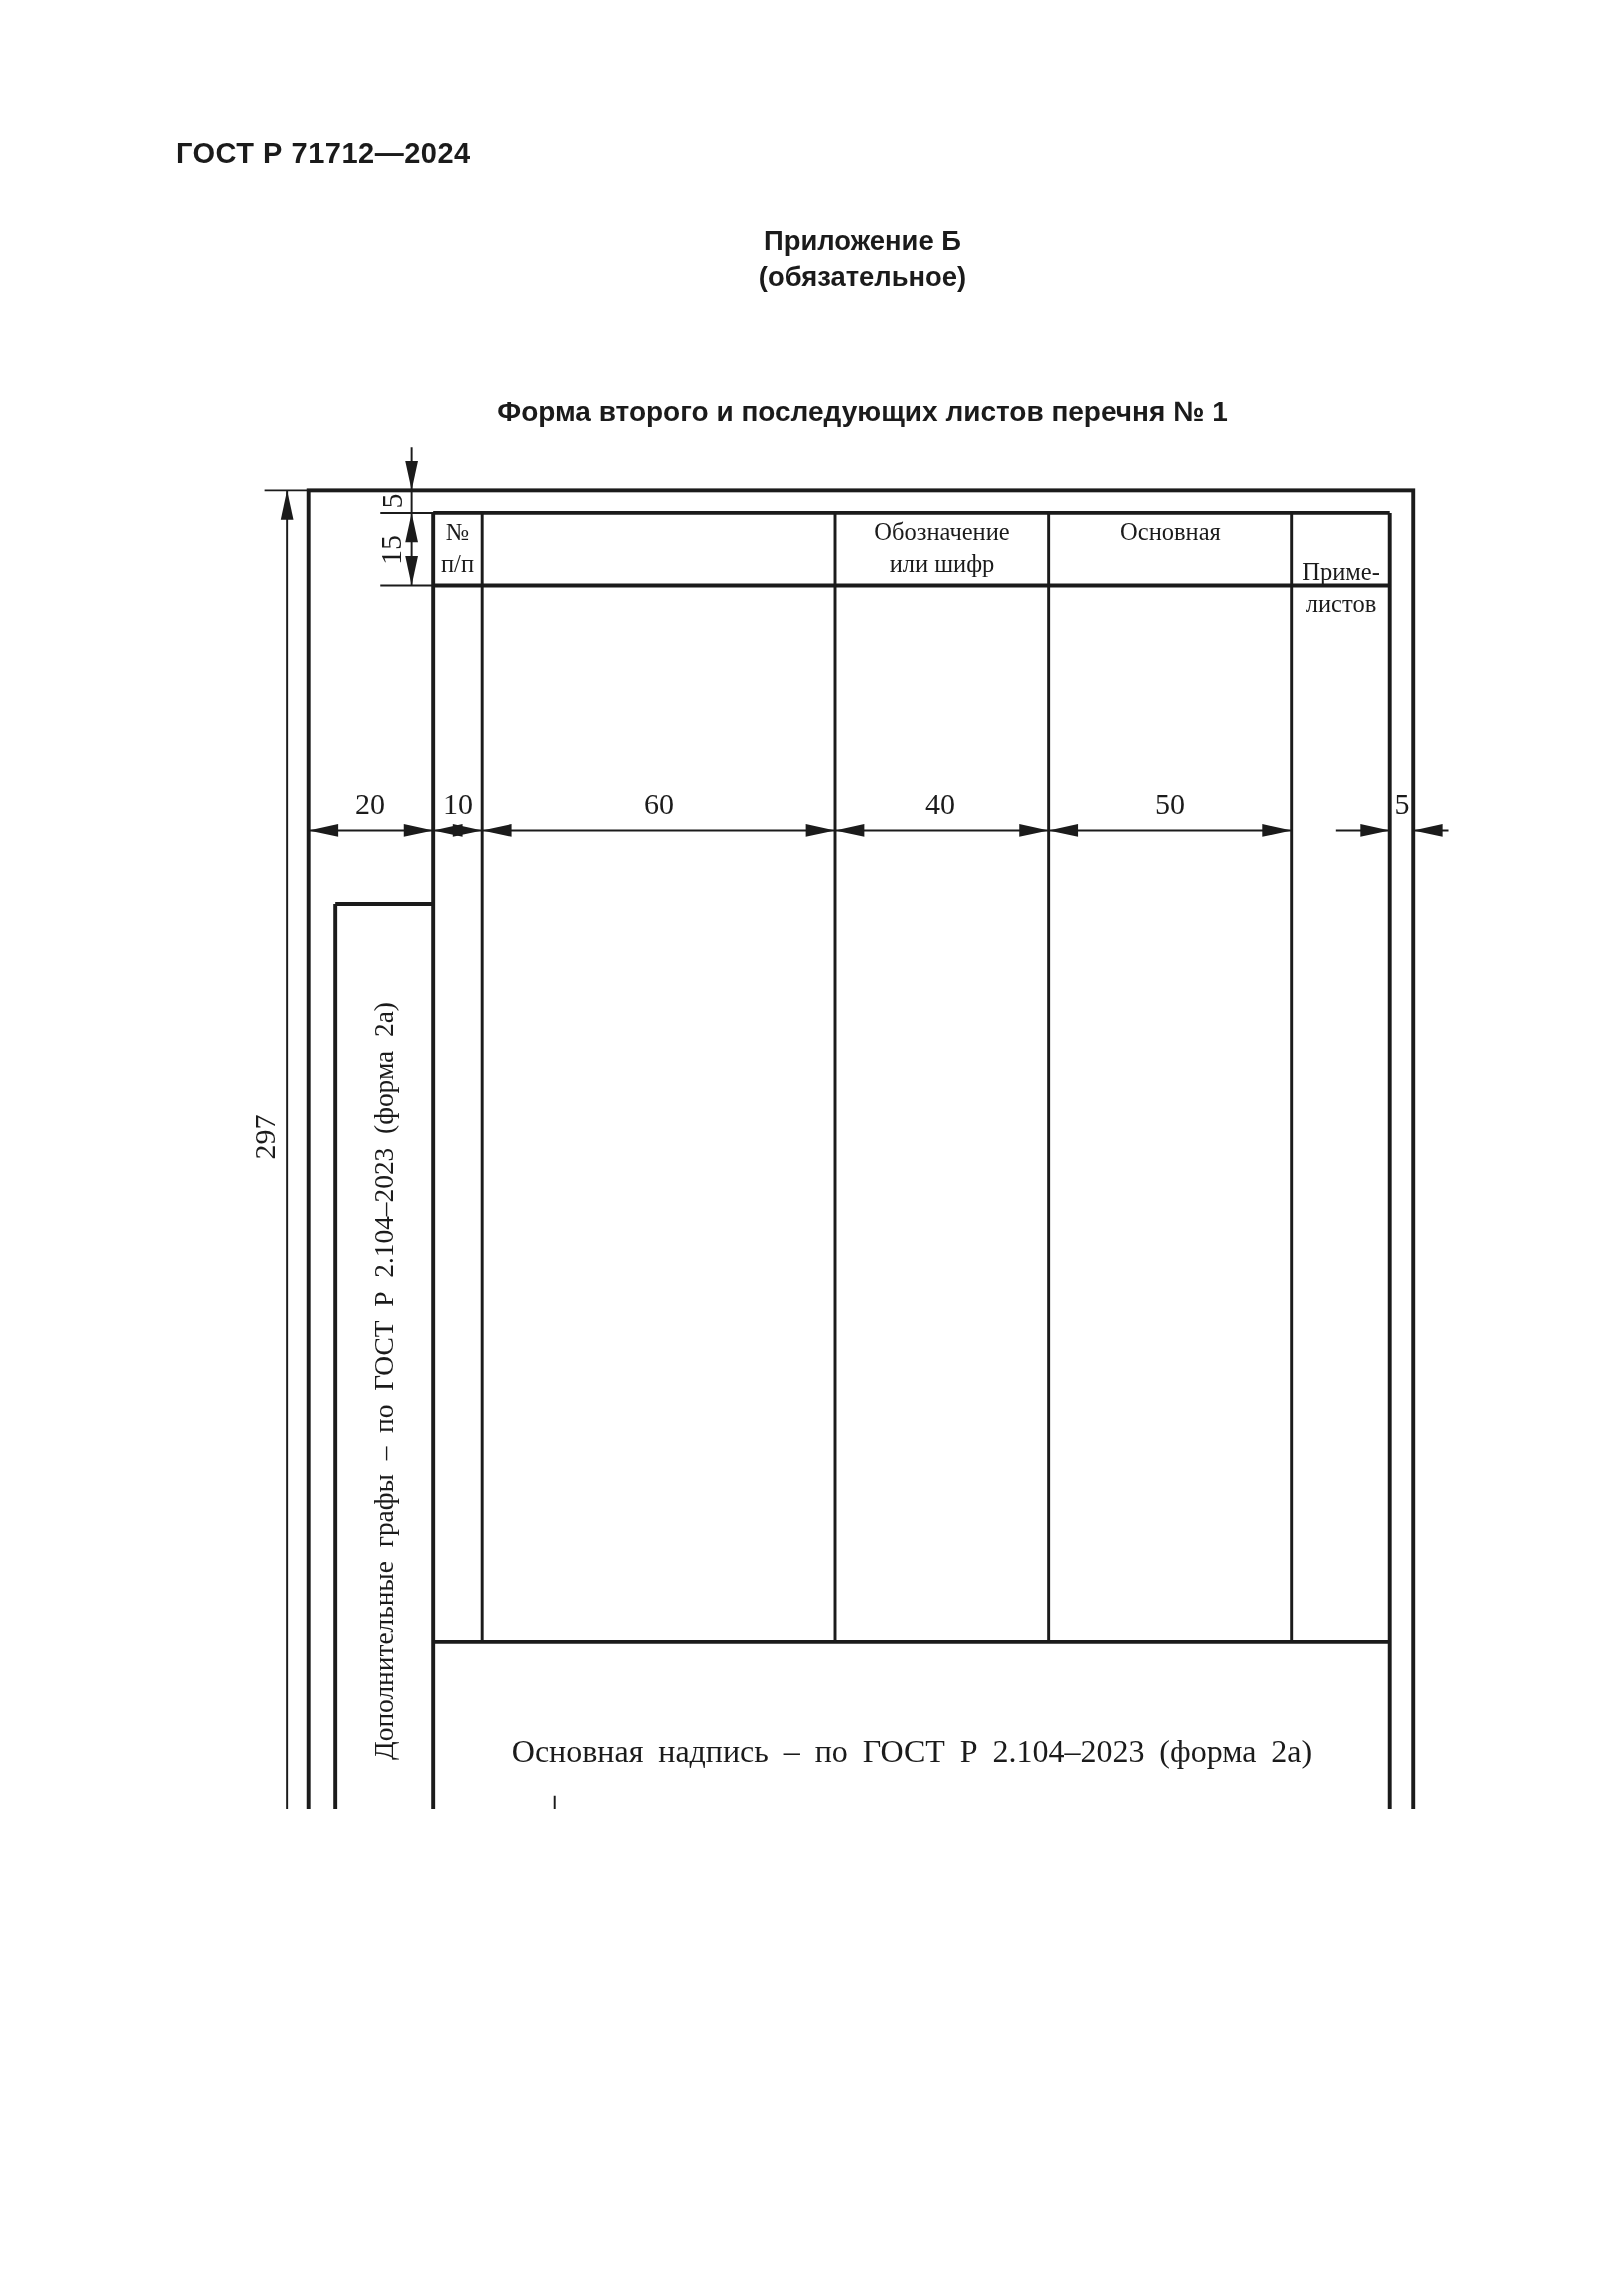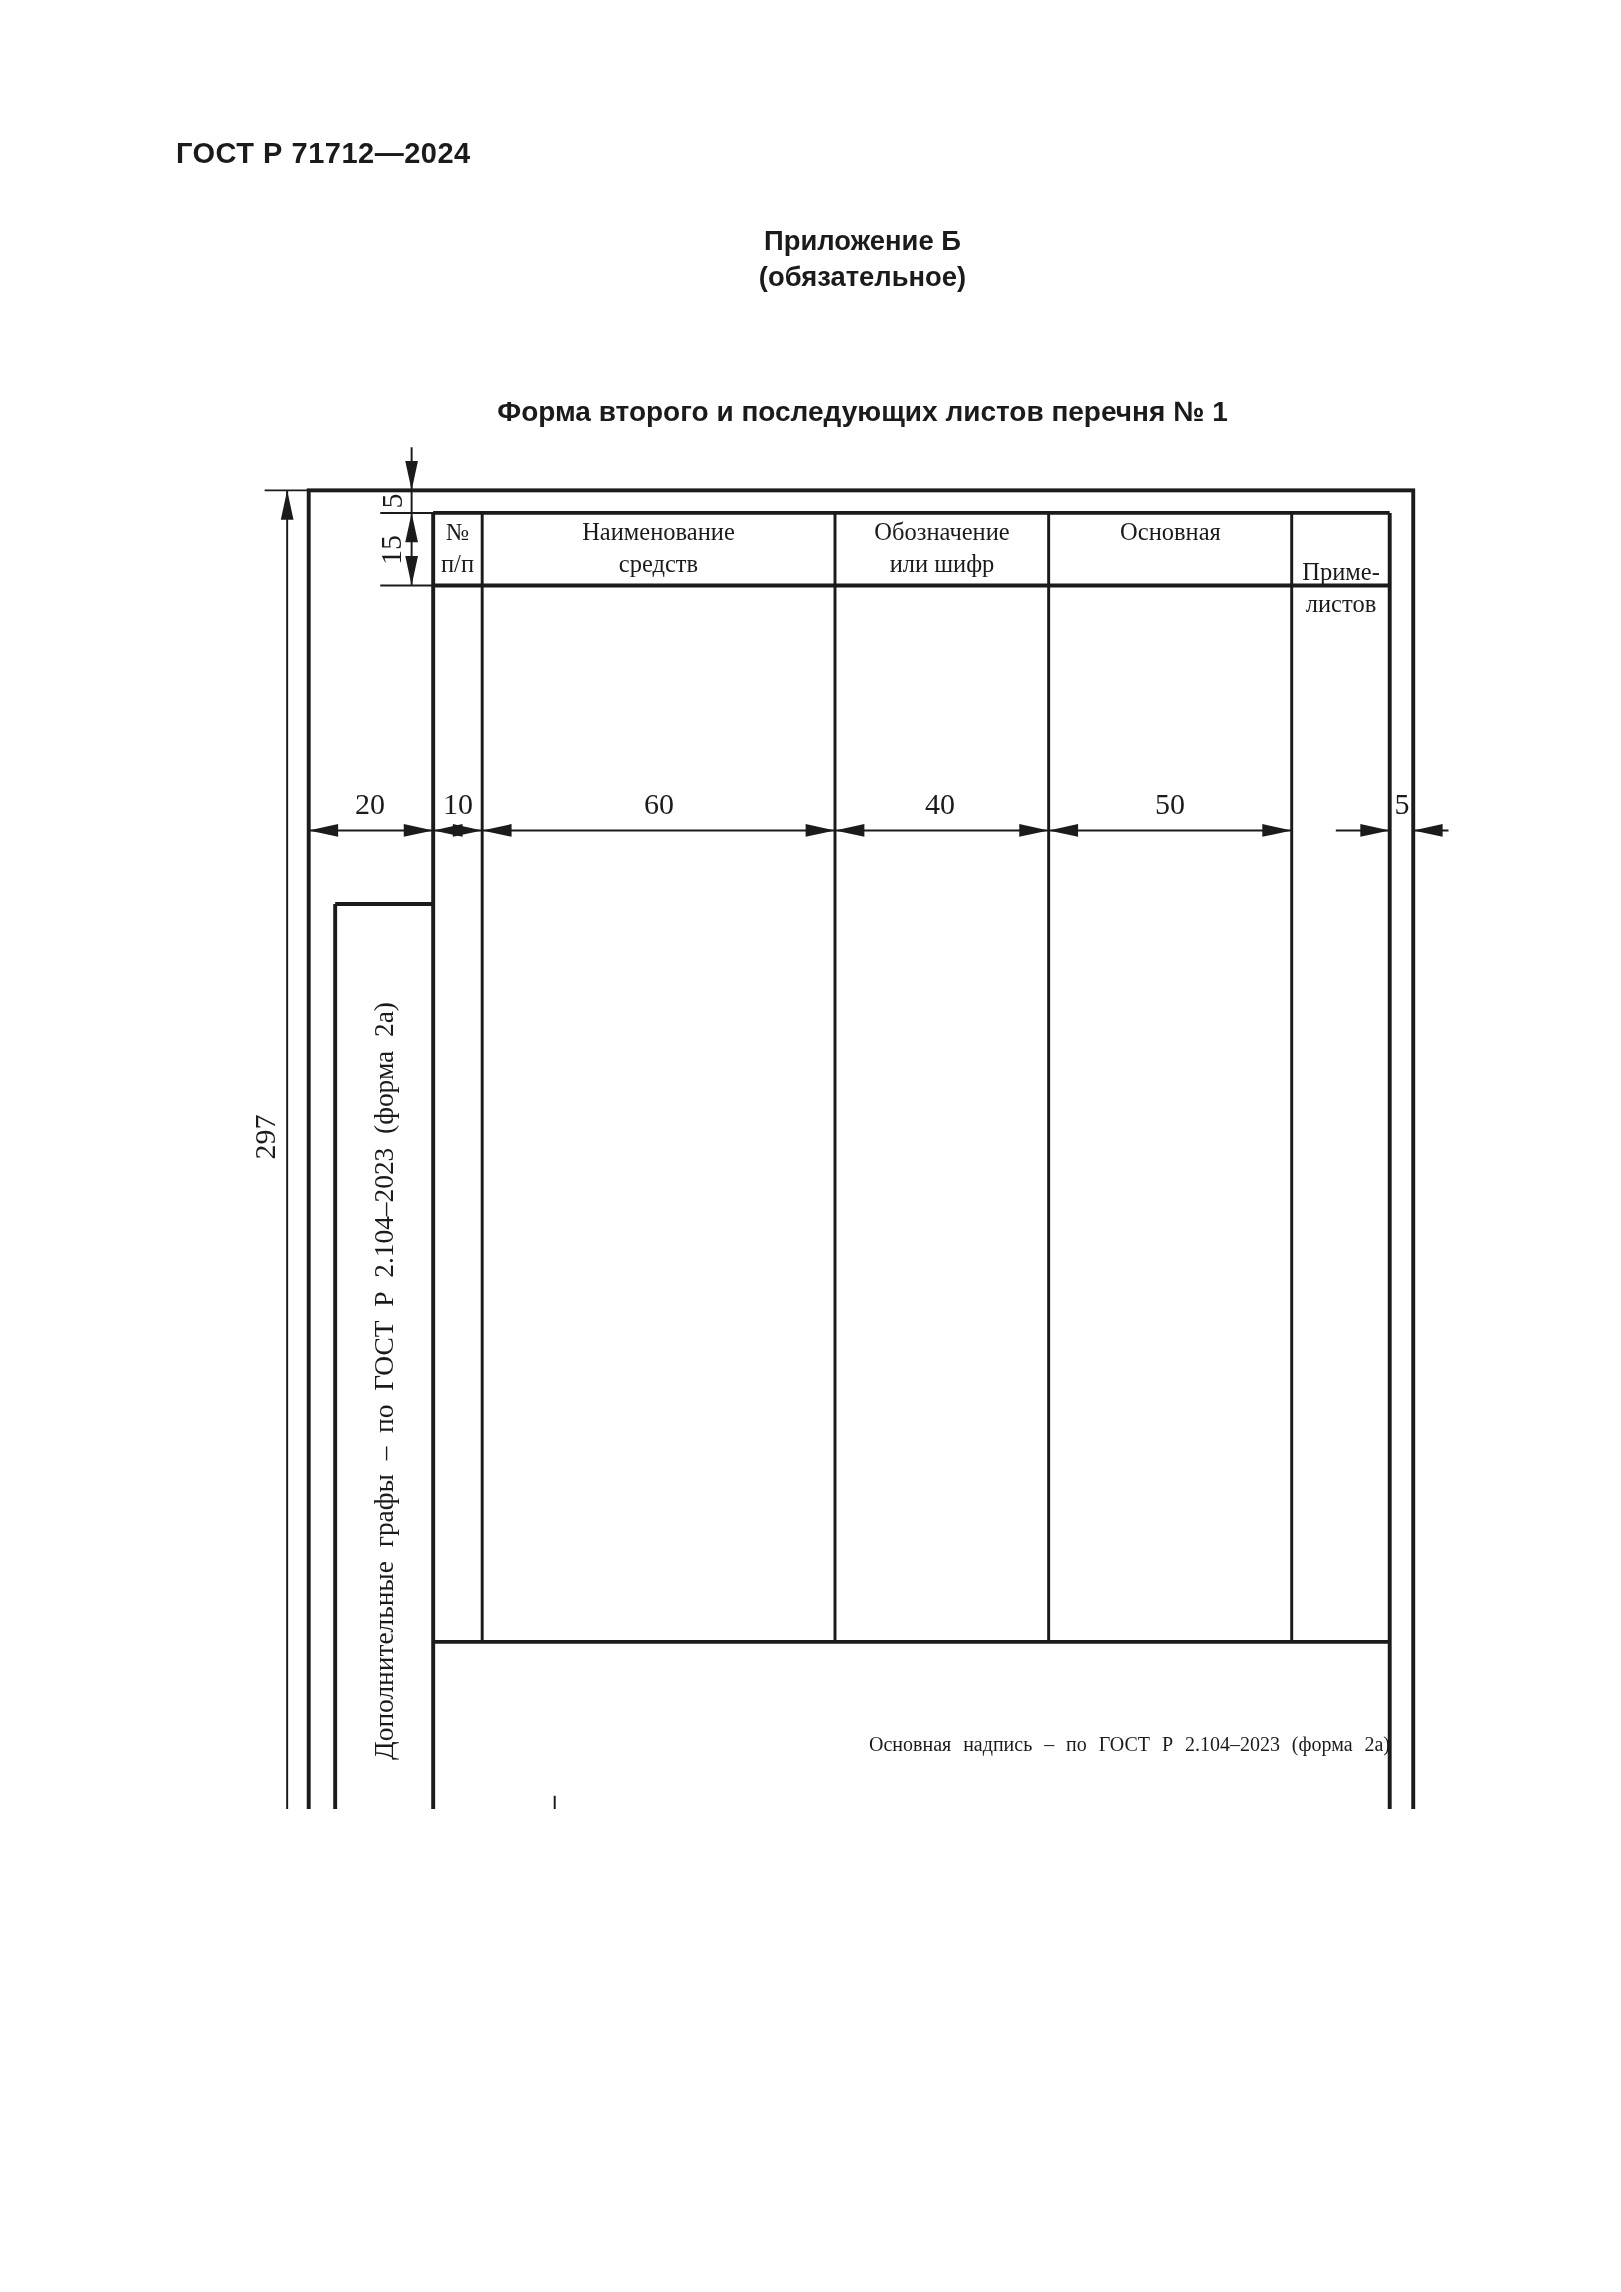--- a/index.html
+++ b/index.html
@@ -35,21 +35,21 @@
     transform:translate(-50%,-50%);
   }
   .dim-label.rot { transform:translate(-50%,-50%) rotate(-90deg); }
   .note-vertical {
     position:absolute; left:384px; top:1381px;
     transform:translate(-50%,-50%) rotate(-90deg);
     font-size:27.4px; white-space:nowrap; word-spacing:6.9px;
   }
   .note-main {
     position:absolute; left:434px; top:1733px; width:956px;
-    text-align:right; font-size:20px; word-spacing:6.9px; white-space:nowrap;
+    text-align:center; font-size:32px; word-spacing:6.9px; white-space:nowrap;
   }
   .page-number {
     position:absolute; left:192px; top:2062px;
     font-family:"Liberation Sans","DejaVu Sans",sans-serif;
     font-size:27.4px;
   }
 </style>
 </head>
 <body>
 
@@ -118,24 +118,20 @@
       <path d="M315 1985 H1442 M315 1925 V2012 M1442 1925 V2012"></path>
       <polygon fill="#1b1b1b" stroke="none" points="315,1985 345,1978.5 345,1991.5"></polygon>
       <polygon fill="#1b1b1b" stroke="none" points="1442,1985 1412,1978.5 1412,1991.5"></polygon>
     </g>
   </svg>
 
   <div class="th-cell" style="left:433px; width:49px;">
     <span class="th-line">№</span>
     <span class="th-line">п/п</span>
   </div>
-  <div class="th-cell" style="left:482px; width:353px;">
-    <span class="th-line">Наименование</span>
-    <span class="th-line">средств</span>
-  </div>
   <div class="th-cell" style="left:835px; width:214px;">
     <span class="th-line">Обозначение</span>
     <span class="th-line">или шифр</span>
   </div>
   <div class="th-cell" style="left:1049px; width:243px;">
     <span class="th-line">Основная</span>
     <span class="th-line"></span>
   </div>
   <div class="th-cell" style="left:1292px; width:98px;margin-top:40px;">
     <span class="th-line">Приме-</span>

